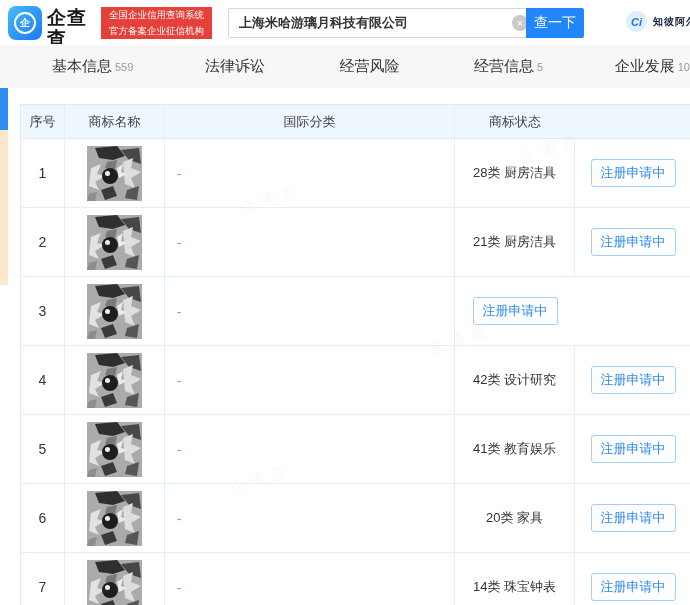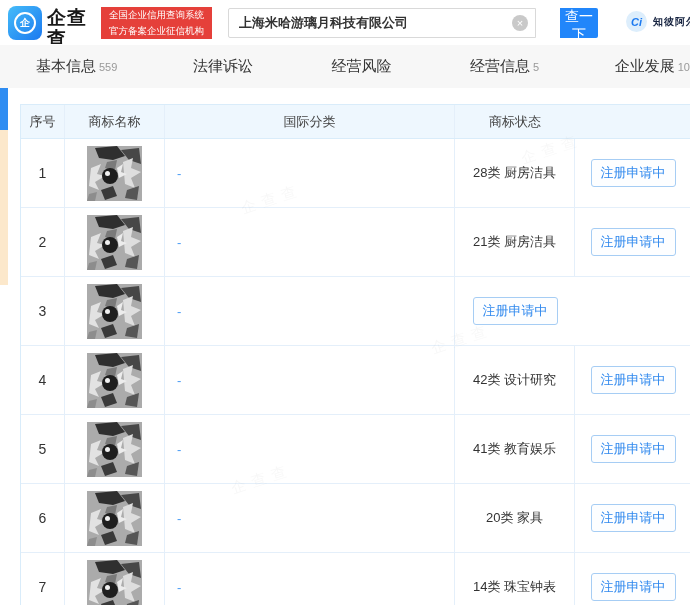--- a/index.html
+++ b/index.html
@@ -35,41 +35,41 @@
     padding:0 28px 0 10px; font-size:13px; color:#333; outline:none;
     font-family:"Liberation Sans","DejaVu Sans",sans-serif;
     font-weight:bold;
   }
   .clear-icon {
     position:absolute; right:8px; top:7px; width:16px; height:16px; border-radius:50%;
     background:#c9c9c9; color:#fff; font-size:11px; line-height:16px; text-align:center; cursor:pointer;
   }
   .clear-icon::before { content:"×"; }
   .search-btn {
-    position:absolute; left:560px; top:8px; width:38px; height:30px;
+    position:absolute; left:526px; top:8px; width:58px; height:30px;
     background:#2186fa; color:#fff; border:none; border-radius:0 2px 2px 0;
     font-size:14px; cursor:pointer; font-family:"Liberation Sans","DejaVu Sans",sans-serif;
   }
   .partner { position:absolute; left:626px; top:11px; display:flex; align-items:center; white-space:nowrap; }
   .partner-circle {
     width:21px; height:21px; border-radius:50%; background:#ddeefc;
     color:#1b79f0; font-size:11px; font-weight:bold; font-style:italic;
     display:flex; align-items:center; justify-content:center; margin-right:6px;
   }
   .partner-name { font-size:10px; font-weight:bold; color:#15223f; letter-spacing:1px; }
 
   
   .scroll-strip-blue  { position:absolute; left:0; top:45px;  width:8px; height:85px;  background:#2f8df2; }
   .scroll-strip-peach { position:absolute; left:0; top:130px; width:8px; height:155px; background:#fce8cb; }
 
   
   .tab-bar {
     position:absolute; left:0; top:45px; width:690px; height:43px; background:#f7f7f7;
     display:flex; justify-content:space-between; align-items:center;
-    padding-left:36px; overflow:hidden;
+    padding-left:52px; overflow:hidden;
   }
   .tab { display:flex; align-items:baseline; white-space:nowrap; cursor:pointer; }
   .tab-label { font-size:15px; color:#333; }
   .tab-count { font-size:11px; color:#999; margin-left:3px; }
 
   
   .tm-table {
     position:absolute; left:20px; top:104px; width:670px; height:517px;
     border:1px solid #d9ecfa; border-right:none; overflow:hidden; background:#fff;
   }

